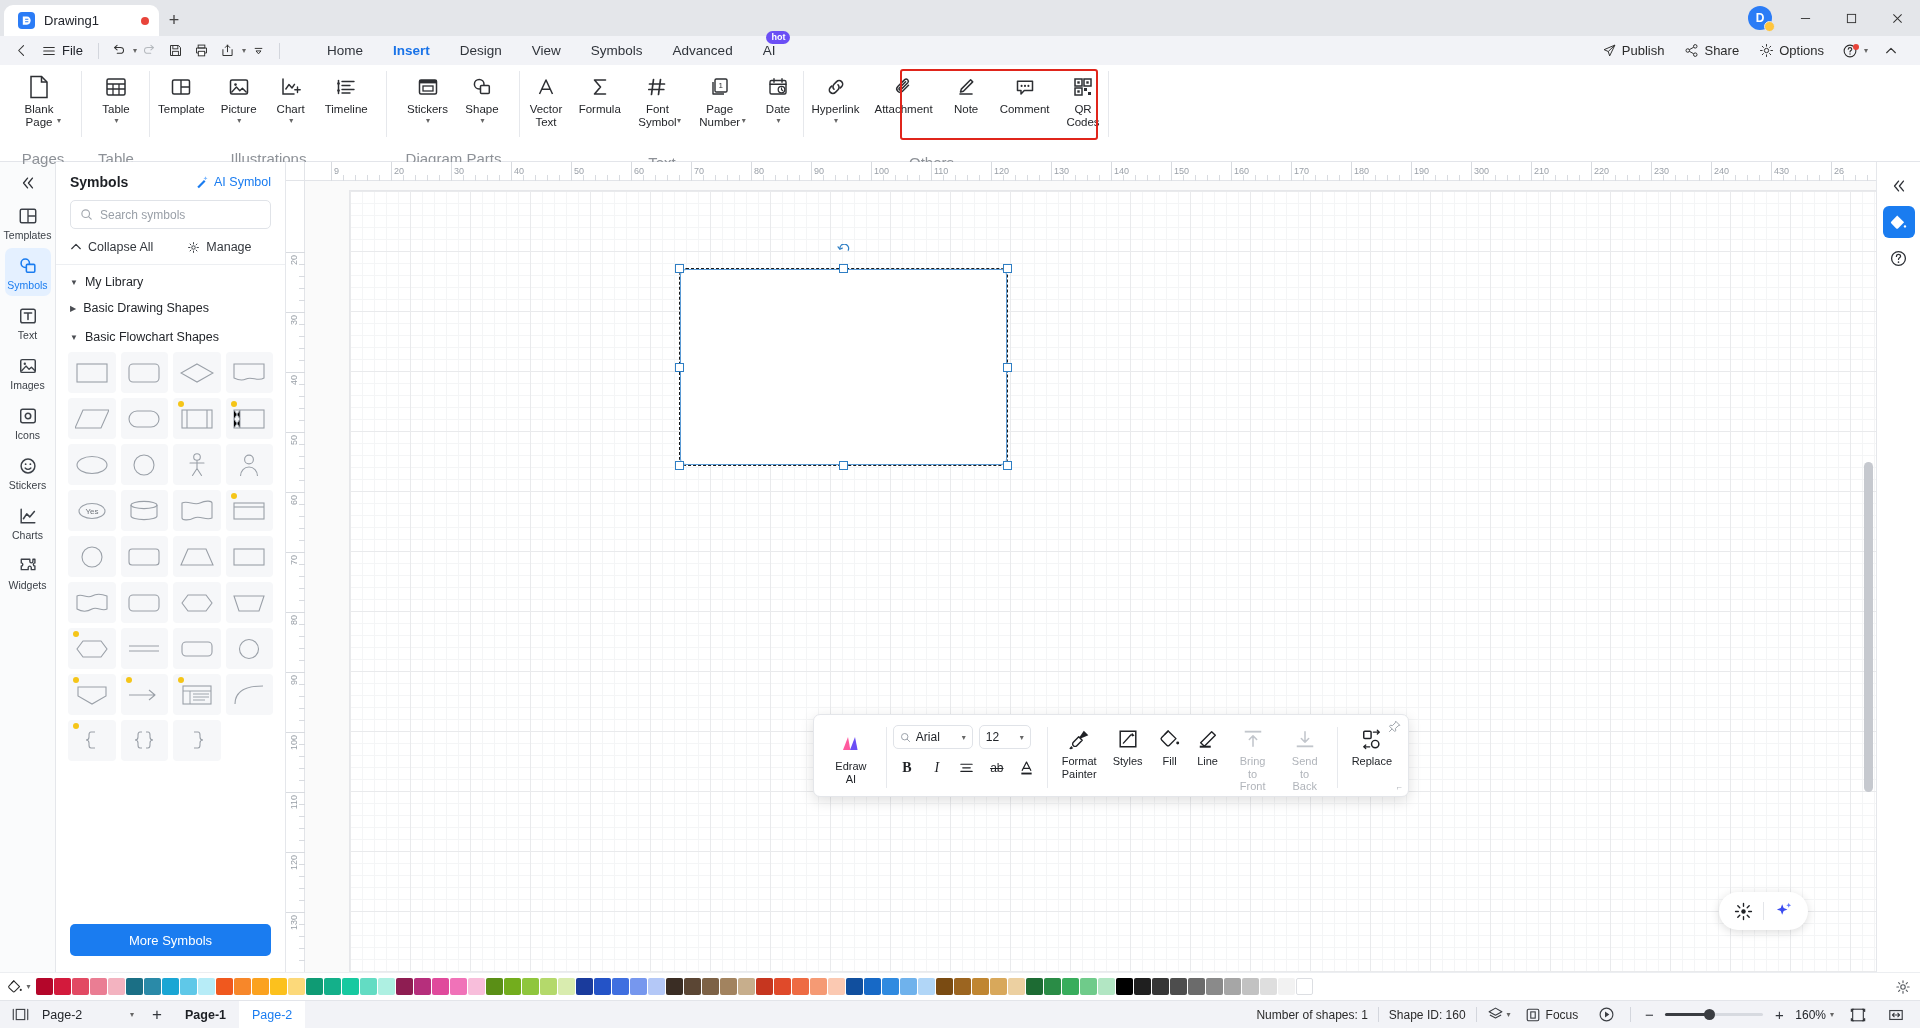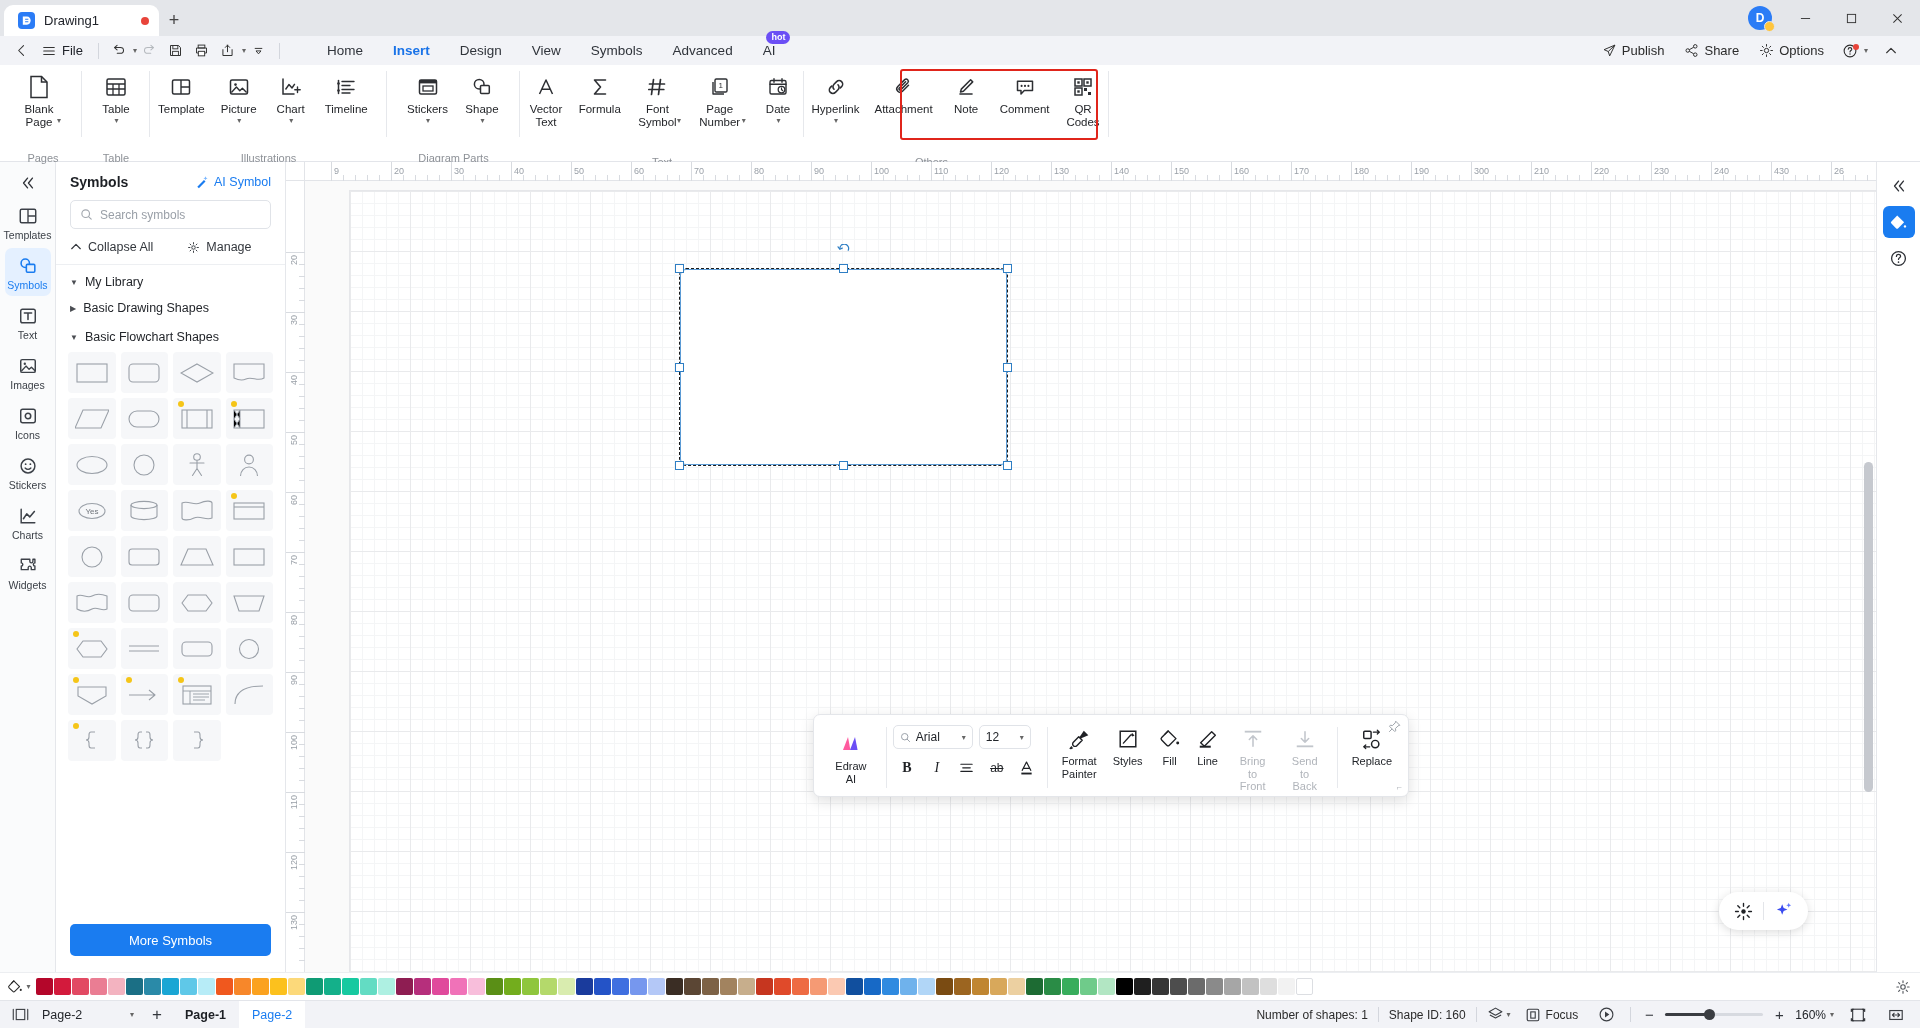--- a/index.html
+++ b/index.html
@@ -62,21 +62,21 @@
     border-radius:7px;padding:1px 5px;line-height:11px;
   }
   .menu-right{margin-left:auto;display:flex;align-items:center;gap:4px;padding-right:8px;}
   .mr-item{display:flex;align-items:center;gap:5px;padding:0 8px;height:24px;border-radius:4px;font-size:13px;color:#2b2b2b;}
   .help-dot{position:absolute;width:6px;height:6px;border-radius:50%;background:#e8443a;margin-left:11px;margin-top:-8px;}
 
   
   .ribbon{height:97px;background:#fff;display:flex;align-items:flex-start;padding-left:4px;position:relative;border-bottom:1px solid #e3e5ea;}
   .rib-group{display:flex;flex-direction:column;height:97px;position:relative;}
   .rib-row{display:flex;align-items:flex-start;height:74px;padding-top:4px;}
-  .rib-label{text-align:center;font-size:11px;color:#8d9197;height:20px;line-height:17px;margin-top:25px;}
+  .rib-label{text-align:center;font-size:15px;color:#8d9197;height:20px;line-height:17px;margin-top:25px;}
   .rib-btn{
     display:flex;flex-direction:column;align-items:center;justify-content:flex-start;
     min-width:52px;padding:5px 8px 0;border-radius:5px;cursor:default;
   }
   .rib-btn .ico{height:26px;display:flex;align-items:center;justify-content:center;color:#2d2f33;}
   .rib-btn .txt{font-size:11.5px;color:#24262a;text-align:center;line-height:13px;margin-top:3px;white-space:pre-line;}
   .grp-sep{width:1px;background:#e6e8ec;height:66px;position:absolute;right:0;top:6px;}
   .others-highlight{
     position:absolute; border:2.5px solid #e0251b; border-radius:3px; pointer-events:none;
   }

